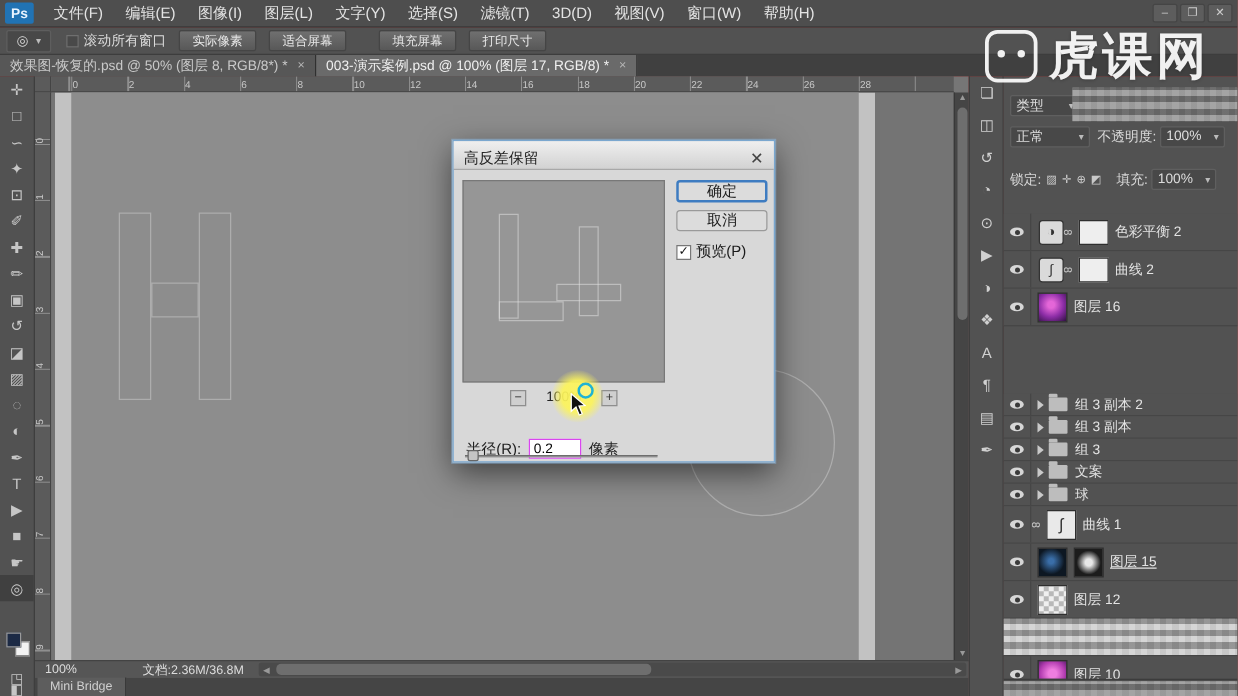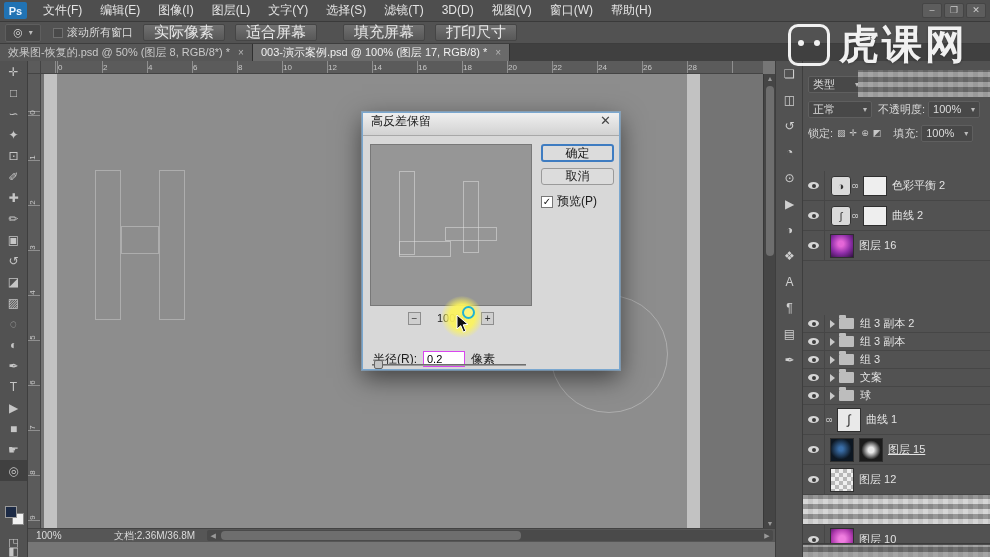--- a/index.html
+++ b/index.html
@@ -12,21 +12,21 @@
   .ps-logo{width:23px;height:17px;margin:0 7px 0 4px;background:#2173b4;color:#eaf4ff;font-size:11px;font-weight:bold;display:flex;align-items:center;justify-content:center;border-radius:2px}
   .mi{padding:0 9px;font-size:12px;color:#e4e4e4;line-height:21px;white-space:nowrap}
   .winctrl{margin-left:auto;display:flex;gap:2px;padding-right:4px}
   .winctrl span{width:20px;height:15px;background:#5d5d5d;border:1px solid #454545;color:#ccc;font-size:9px;line-height:13px;text-align:center;border-radius:2px}
 
   
   .optionsbar{position:absolute;left:0;top:22px;width:990px;height:22px;background:#525252;border-bottom:1px solid #3d3d3d;display:flex;align-items:center;z-index:9}
   .toolprev{width:36px;height:18px;margin-left:5px;background:#484848;border:1px solid #5e5e5e;border-radius:2px;display:flex;align-items:center;justify-content:center;gap:3px;font-size:11px;color:#ddd}
   .cb{width:10px;height:10px;background:#494949;border:1px solid #6f6f6f;margin:0 4px 0 12px;flex:0 0 auto}
   .cblabel{font-size:11px;color:#dcdcdc}
-  .optbtn{height:17px;margin-left:10px;padding:0 10px;font-size:15px;color:#e8e8e8;background:linear-gradient(#707070,#585858);border:1px solid #454545;border-radius:2px;display:flex;align-items:center;white-space:nowrap}
+  .optbtn{height:17px;margin-left:10px;padding:0 10px;font-size:10px;color:#e8e8e8;background:linear-gradient(#707070,#585858);border:1px solid #454545;border-radius:2px;display:flex;align-items:center;white-space:nowrap}
 
   
   .tabbar{position:absolute;left:0;top:44px;width:990px;height:17px;background:#404040;display:flex;z-index:8}
   .tab{display:flex;align-items:center;padding:0 8px;gap:8px;font-size:11px;border-right:1px solid #303030;white-space:nowrap}
   .tab.inactive{background:#575757;color:#c9c9c9}
   .tab.active{background:#6a6a6a;color:#f0f0f0}
   .tabx{color:#b5b5b5;font-size:10px}
 
   
   .toolbar{position:absolute;left:0;top:61px;width:28px;height:496px;background:#525252;border-right:1px solid #3e3e3e;z-index:5}
@@ -70,21 +70,21 @@
   .panel{position:absolute;left:803px;top:61px;width:187px;height:496px;background:#525252;z-index:5}
   .dd{background:#484848;border:1px solid #5f5f5f;border-radius:2px;display:flex;align-items:center;justify-content:space-between;font-size:11px;color:#ddd;padding:0 4px;height:17px}
   .dda{font-size:8px;color:#bbb;margin-left:3px}
   .filter-row{position:absolute;left:0;top:12px;width:187px;height:22px;display:flex;align-items:center}
   .fdd{width:56px;margin-left:5px}
   .ficon{width:17px;height:17px;margin-left:2px;background:#484848;border:1px solid #5c5c5c;display:flex;align-items:center;justify-content:center;font-size:10px;color:#ccc}
   .blend-row{position:absolute;left:0;top:38px;width:187px;height:20px;display:flex;align-items:center;font-size:11px}
   .bdd{width:64px;margin-left:5px}
   .plabel{margin-left:6px;color:#d8d8d8;white-space:nowrap;font-size:11px}
   .odd{width:52px;margin-left:3px}
-  .lock-row{position:absolute;left:0;top:62px;width:187px;height:20px;display:flex;align-items:center;font-size:11px}
+  .lock-row{position:absolute;left:0;top:72px;width:187px;height:20px;display:flex;align-items:center;font-size:11px}
   .lockic{font-size:9px;color:#c8c8c8;margin-left:4px}
   .lrow{position:absolute;left:0;width:187px;display:flex;align-items:center;border-bottom:1px solid #464646;background:#525252}
   .lrow.sel{background:#4d6d8e}
   .eyebox{width:22px;align-self:stretch;border-right:1px solid #464646;display:flex;align-items:center;justify-content:center;flex:0 0 22px}
   .eye{width:11px;height:7px;background:#d6d6d6;border-radius:50%;position:relative}
   .eye::after{content:"";position:absolute;left:3.5px;top:1.5px;width:4px;height:4px;background:#3a3a3a;border-radius:50%}
   .thumb{width:24px;height:24px;flex:0 0 24px;margin:0 5px;border:1px solid #2e2e2e;background-color:#888}
   .t-gray{background-color:#8d8d8d;background-image:conic-gradient(rgba(255,255,255,.14) 25%,transparent 0 50%,rgba(255,255,255,.14) 0 75%,transparent 0);background-size:8px 8px}
   .t-checker{background-color:#efefef;background-image:conic-gradient(#b8b8b8 25%,transparent 0 50%,#b8b8b8 0 75%,transparent 0);background-size:8px 8px}
   .t-magenta{background:radial-gradient(circle at 45% 40%,#e466d8 15%,#8c2da6 55%,#2e1040 100%)}
@@ -99,21 +99,21 @@
   .folder{width:15px;height:11px;background:#bdbdbd;border-radius:1px;position:relative;margin-right:6px;flex:0 0 15px}
   .folder::before{content:"";position:absolute;left:0;top:-3px;width:7px;height:3px;background:#bdbdbd;border-radius:1px 1px 0 0}
   .lname{font-size:11px;color:#e3e3e3;white-space:nowrap}
   .sel .lname{color:#fff}
   .uline{text-decoration:underline}
   .pbottom{position:absolute;left:0;top:482px;width:187px;height:14px;background:#4c4c4c;border-top:1px solid #3c3c3c;display:flex;align-items:center;justify-content:flex-end;gap:8px;padding-right:8px}
   .pbi{font-size:9px;color:#c8c8c8}
 
   
   .dialog{position:absolute;left:362px;top:112px;width:258px;height:258px;background:#d8d8d8;border:1px solid #7aa7cf;box-shadow:0 0 0 1px rgba(140,185,226,.55),0 8px 24px rgba(0,0,0,.55);z-index:50}
-  .dlg-title{height:23px;background:linear-gradient(#efefef,#d2d2d2);border-bottom:1px solid #a8a8a8;display:flex;align-items:flex-start;padding:0 8px;font-size:12px;color:#222}
+  .dlg-title{height:23px;background:linear-gradient(#efefef,#d2d2d2);border-bottom:1px solid #a8a8a8;display:flex;align-items:flex-end;padding:0 8px;font-size:12px;color:#222}
   .dlg-x{margin-left:auto;color:#444;font-size:13px}
   .dlg-preview{position:absolute;left:7px;top:31px;width:162px;height:162px;background:#969696;border:1px solid #787878;overflow:hidden}
   .pghost{position:absolute;border:1px solid rgba(228,228,228,.5)}
   .zoomrow{position:absolute;left:7px;top:198px;width:162px;height:14px;display:flex;align-items:center;justify-content:center;gap:16px}
   .zbtn{width:13px;height:13px;background:#cfcfcf;border:1px solid #8e8e8e;font-size:10px;color:#333;display:flex;align-items:center;justify-content:center}
   .zval{font-size:11px;color:#222}
   .radrow{position:absolute;left:10px;top:222px;display:flex;align-items:center;font-size:12px;color:#1d1d1d}
   .radinput{width:42px;height:16px;background:#fff;border:1px solid #d946ef;margin:16px 6px;font-size:11px;color:#000;display:flex;align-items:center;padding-left:3px}
   .slider{position:absolute;left:9px;top:247px;width:154px;height:10px}
   .strack{position:absolute;left:0;top:4px;width:100%;height:2px;background:#9a9a9a;border-top:1px solid #6e6e6e}
@@ -265,20 +265,23 @@
     </div>
     <div class="statusrow">
       <span class="st-zoom">100%</span>
       <span class="st-doc">文档:2.36M/36.8M</span>
       <div class="hscroll">
         <span class="harrow">◀</span>
         <div class="hthumb"></div>
         <span class="harrow" style="margin-left:auto">▶</span>
       </div>
     </div>
+    <div class="bottomrow">
+      <div class="mb-tab">Mini Bridge</div>
+    </div>
   </div>
 
   <div class="dock">
     <div class="dicon">❏</div>
     <div class="dicon">◫</div>
     <div class="dicon">↺</div>
     <div class="dicon">◔</div>
     <div class="dicon">⊙</div>
     <div class="dicon">▶</div>
     <div class="dicon">◑</div>

